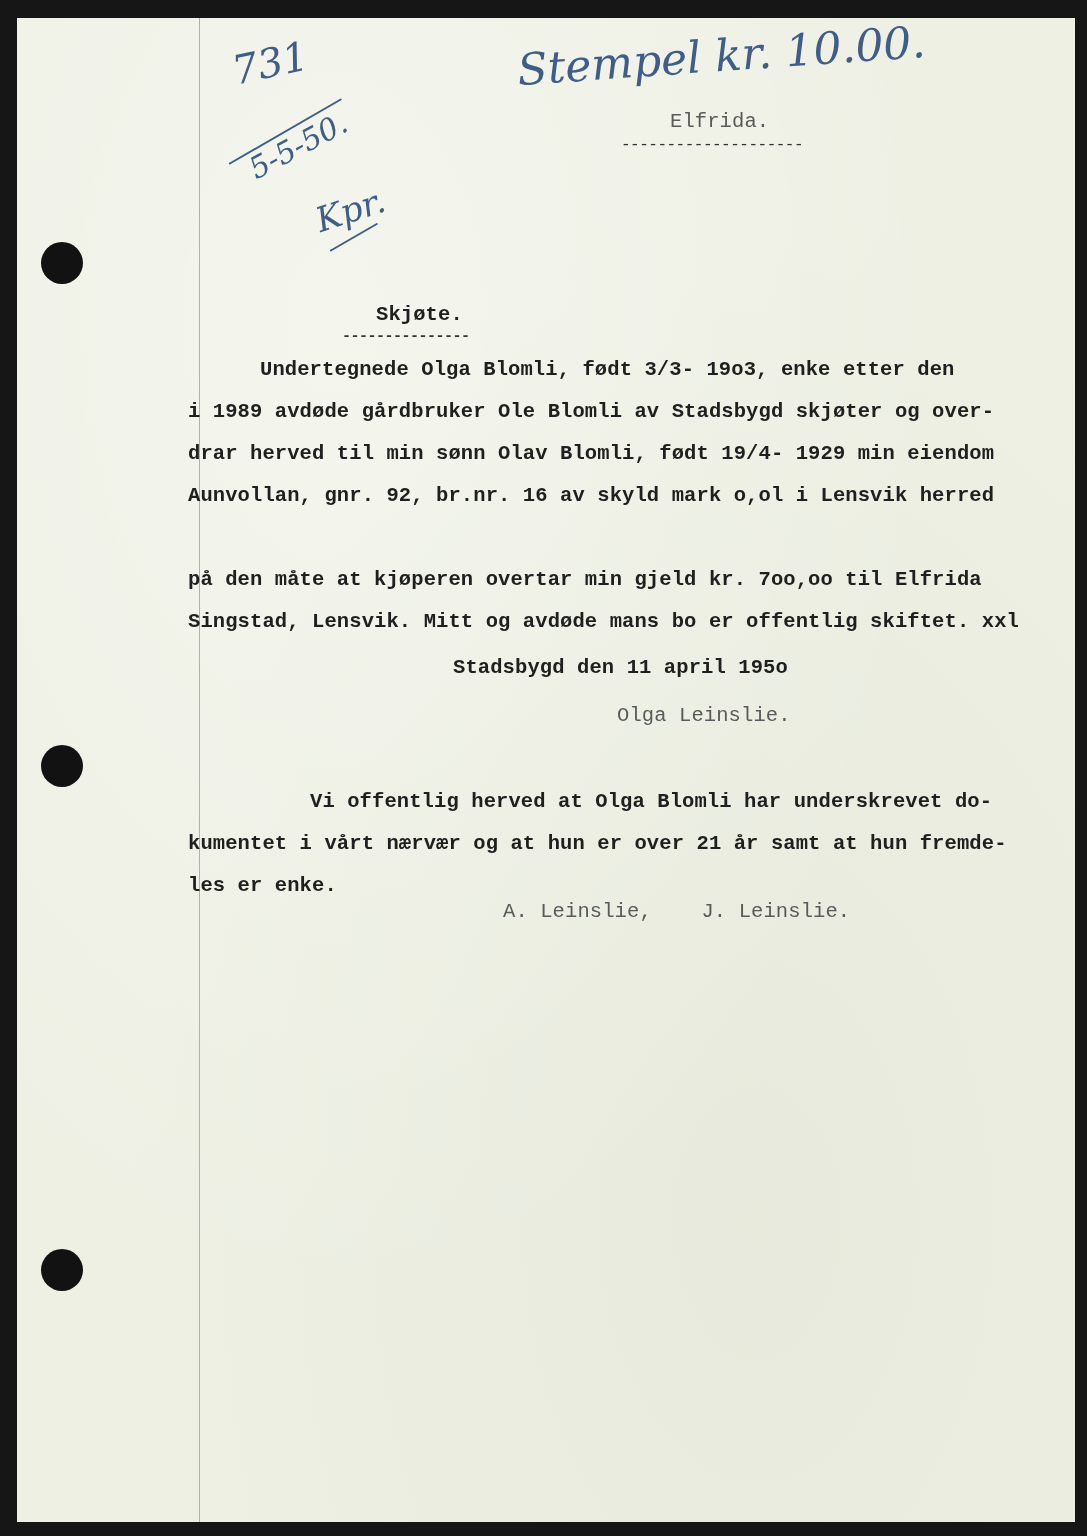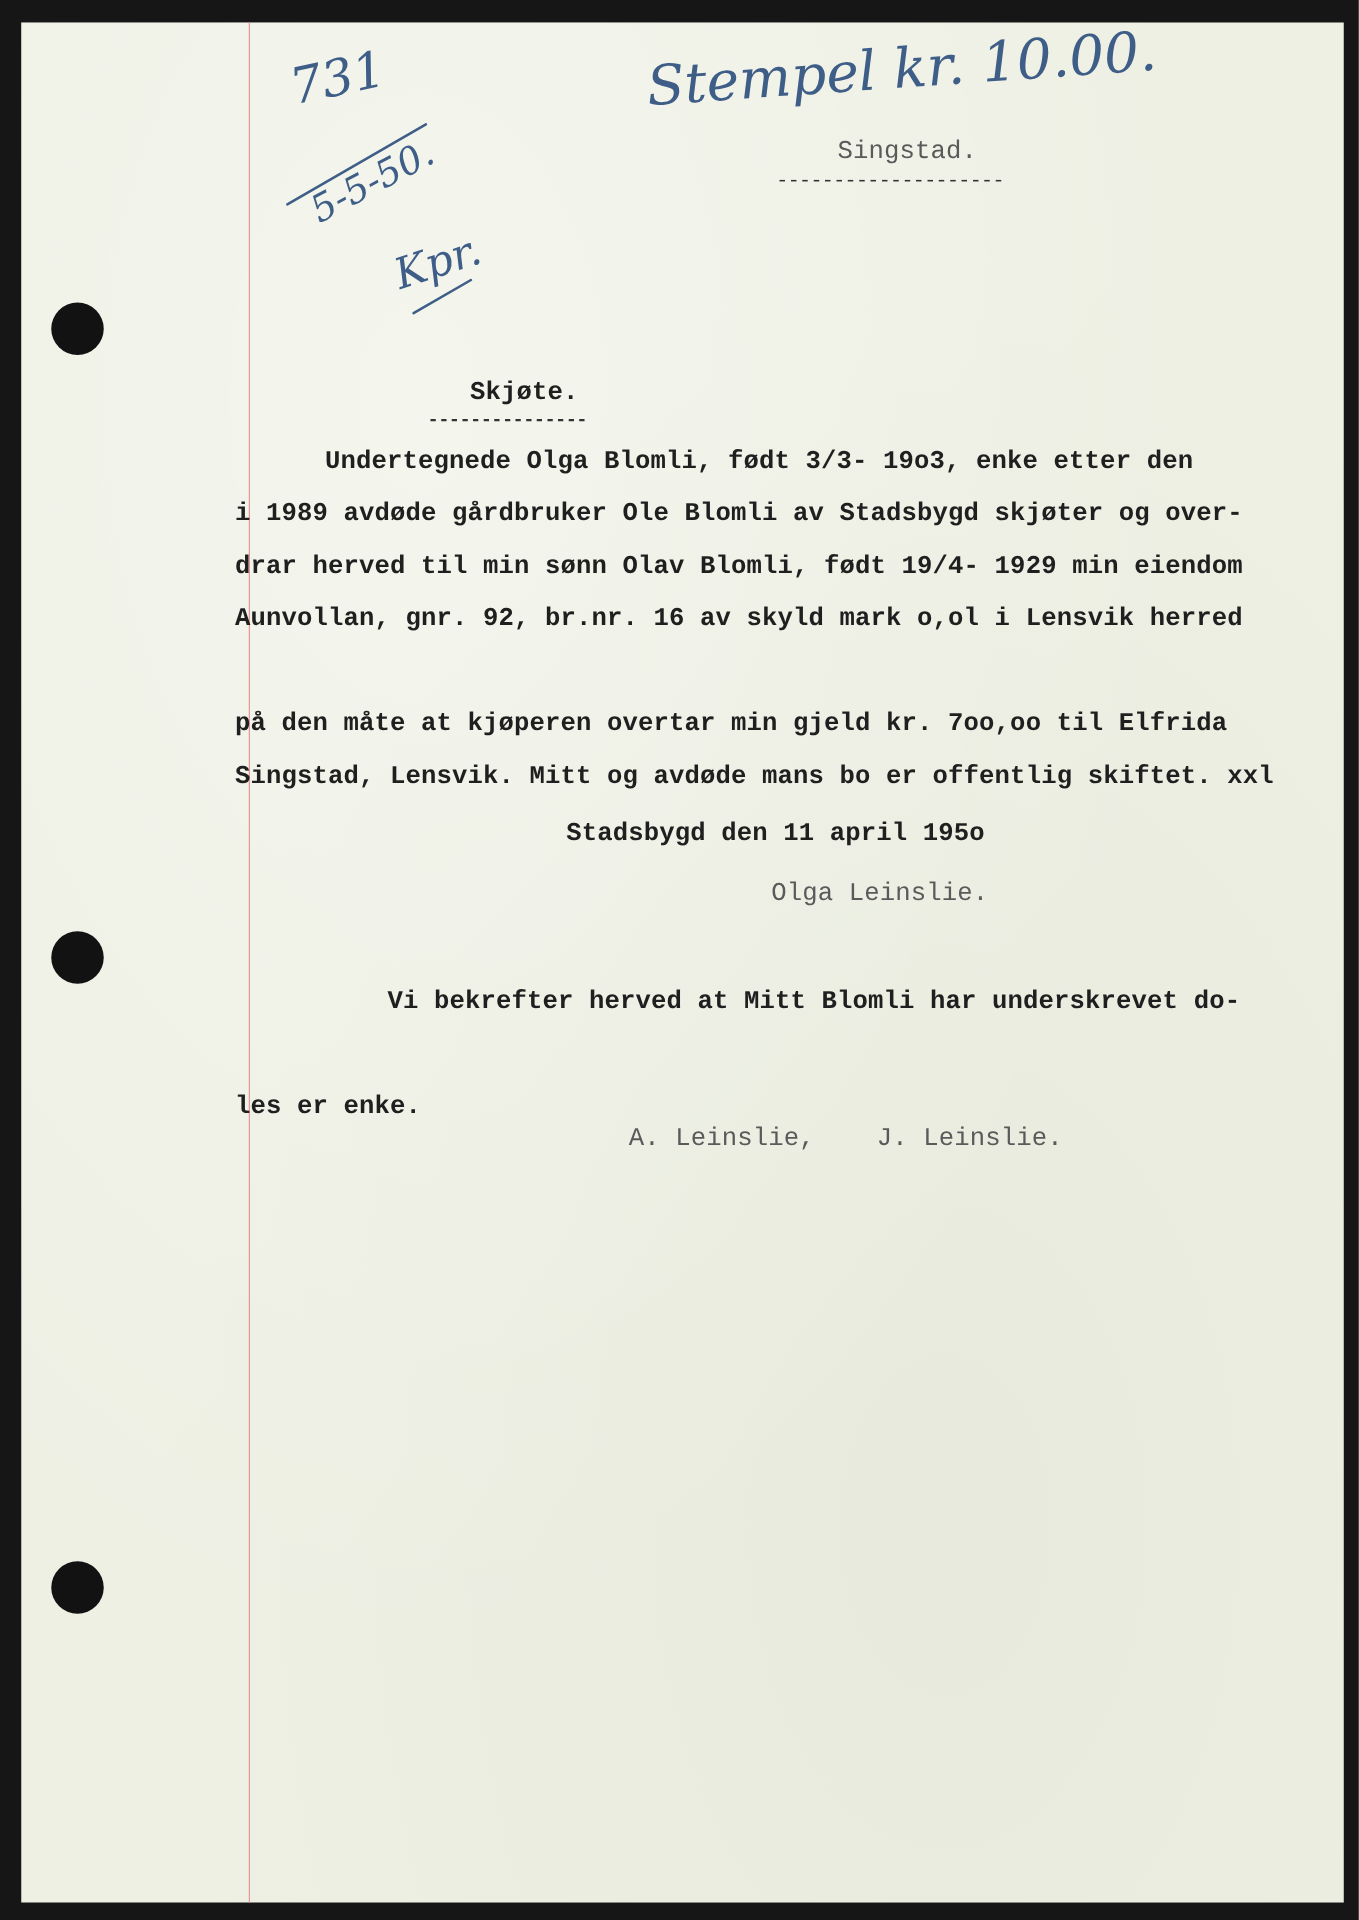--- a/index.html
+++ b/index.html
@@ -74,33 +74,34 @@
   <div class="hole" style="left:24px; top:1231px;"></div>
 
   <div class="hand" style="left:215px; top:22px; font-size:40px; transform:rotate(-12deg);">731</div>
   <div class="stroke" style="left:212px; top:145px; width:130px; transform:rotate(-30deg);"></div>
   <div class="hand" style="left:228px; top:110px; font-size:30px; transform:rotate(-28deg);">5-5-50.</div>
   <div class="hand" style="left:298px; top:172px; font-size:34px; transform:rotate(-18deg);">Kpr.</div>
   <div class="stroke" style="left:313px; top:232px; width:55px; transform:rotate(-30deg);"></div>
 
   <div class="hand" style="left:500px; top:12px; font-size:44px; transform:rotate(-4deg);">Stempel kr. 10.00.</div>
 
-  <div class="type light" style="left:653px; top:92px;">Singstad.</div>
+  <div class="type light" style="left:653px; top:92px;">Elfrida.</div>
   <div class="rule" style="left:604px; top:118px; font-size:16px;">--------------------</div>
 
   <div class="type bold" style="left:359px; top:285px;">Skjøte.</div>
   <div class="rule" style="left:325px; top:310px; font-size:15px; font-weight:bold;">---------------</div>
 
   <div class="type bold" style="left:243px; top:340px;">Undertegnede Olga Blomli, født 3/3- 19o3, enke etter den</div>
   <div class="type bold" style="left:171px; top:382px;">i 1989 avdøde gårdbruker Ole Blomli av Stadsbygd skjøter og over-</div>
   <div class="type bold" style="left:171px; top:424px;">drar herved til min sønn Olav Blomli, født 19/4- 1929 min eiendom</div>
   <div class="type bold" style="left:171px; top:466px;">Aunvollan, gnr. 92, br.nr. 16 av skyld mark o,ol i Lensvik herred</div>
   <div class="type bold" style="left:171px; top:550px;">på den måte at kjøperen overtar min gjeld kr. 7oo,oo til Elfrida</div>
   <div class="type bold" style="left:171px; top:592px;">Singstad, Lensvik. Mitt og avdøde mans bo er offentlig skiftet. xxl</div>
 
   <div class="type bold" style="left:436px; top:638px;">Stadsbygd den 11 april 195o</div>
   <div class="type light" style="left:600px; top:686px;">Olga Leinslie.</div>
 
-  <div class="type bold" style="left:293px; top:772px;">Vi bekrefter herved at Mitt Blomli har underskrevet do-</div>
+  <div class="type bold" style="left:293px; top:772px;">Vi offentlig herved at Olga Blomli har underskrevet do-</div>
+  <div class="type bold" style="left:171px; top:814px;">kumentet i vårt nærvær og at hun er over 21 år samt at hun fremde-</div>
   <div class="type bold" style="left:171px; top:856px;">les er enke.</div>
 
   <div class="type light" style="left:486px; top:882px; white-space:pre;">A. Leinslie,    J. Leinslie.</div>
 </div>
 
 </body></html>

